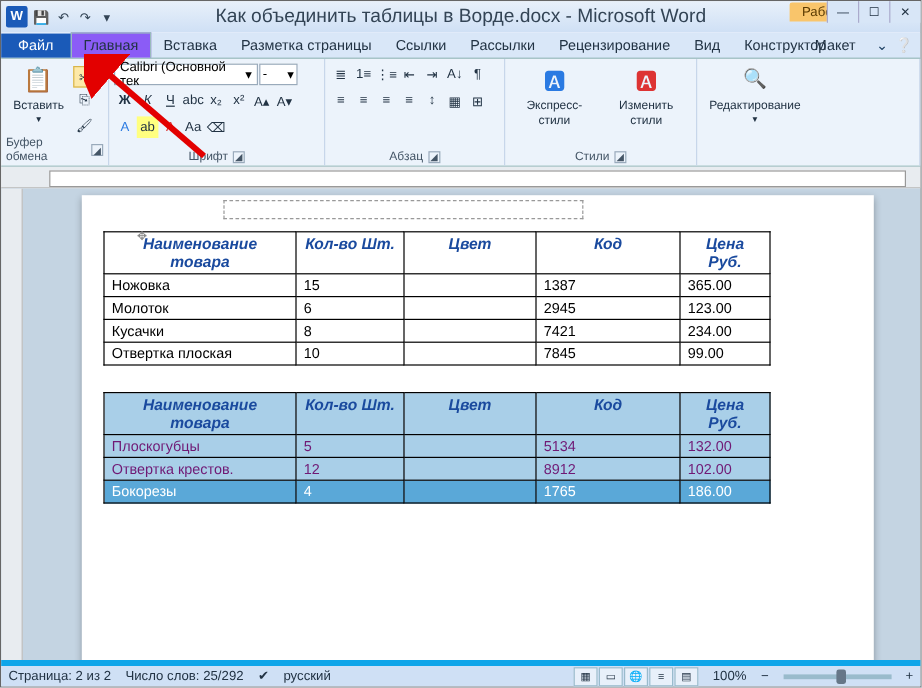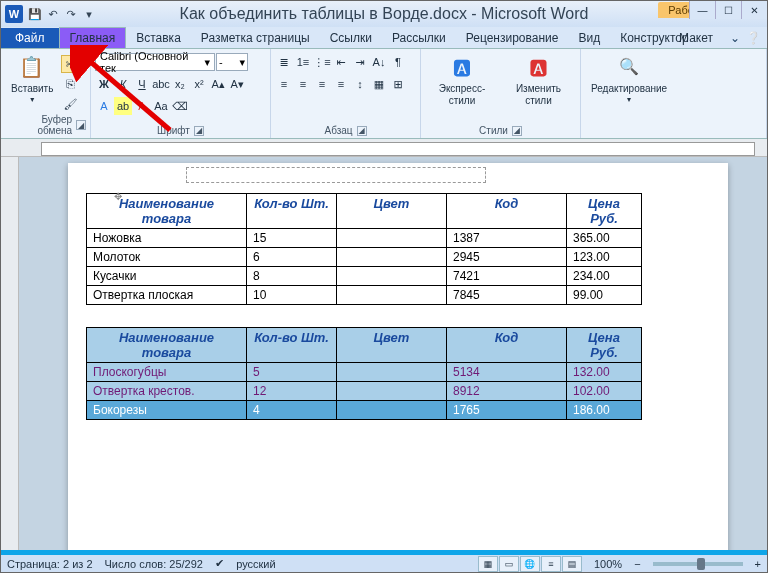--- a/index.html
+++ b/index.html
@@ -17,21 +17,21 @@
   
   .ribbon-tabs { height:22px; background:#d9e7f8; display:flex; align-items:flex-end; border-bottom:1px solid #9bb; position:relative; }
   .file-tab { background:#1a5ab8; color:#fff; padding:3px 14px; font-size:12px; }
   .rtab { padding:3px 10px; font-size:12px; color:#234; }
   .rtab.active { background:#8b5cf6; border:1px solid #9bb; border-bottom:none; }
   .help-icons { position:absolute; right:6px; bottom:3px; display:flex; gap:6px; color:#246; font-size:12px; }
   
   .ribbon { height:90px; background:#ecf3fb; border-bottom:1px solid #9bb; display:flex; }
   .rgroup { border-right:1px solid #c7d6ea; display:flex; flex-direction:column; padding:2px 4px 0; }
   .rgroup .gbody { flex:1; display:flex; align-items:flex-start; gap:2px; }
-  .rgroup .glabel { font-size:10px; color:#456; text-align:right; padding-bottom:2px; display:flex; justify-content:center; align-items:center; gap:4px; }
+  .rgroup .glabel { font-size:10px; color:#456; text-align:left; padding-bottom:2px; display:flex; justify-content:center; align-items:center; gap:4px; }
   .rgroup .glabel .dlg { width:10px; height:10px; border:1px solid #9ab; font-size:8px; display:flex; align-items:center; justify-content:center; }
   .bigbtn { display:flex; flex-direction:column; align-items:center; justify-content:center; padding:2px 6px; font-size:10px; color:#234; text-align:center; line-height:1.2; }
   .bigbtn .ico { width:28px; height:28px; display:flex; align-items:center; justify-content:center; font-size:20px; margin-bottom:2px; }
   .smbtn { width:18px; height:18px; display:flex; align-items:center; justify-content:center; font-size:11px; color:#234; }
   .col { display:flex; flex-direction:column; gap:2px; }
   .row { display:flex; gap:1px; align-items:center; }
   .font-sel { width:120px; height:18px; background:#fff; border:1px solid #9ab; font-size:11px; padding:0 4px; display:flex; align-items:center; justify-content:space-between; }
   .size-sel { width:32px; height:18px; background:#fff; border:1px solid #9ab; font-size:11px; padding:0 2px; display:flex; align-items:center; justify-content:space-between; }
   
   .ruler-h { height:18px; background:#e8ecf0; border-bottom:1px solid #bbb; position:relative; font-size:8px; color:#234; overflow:hidden; }

